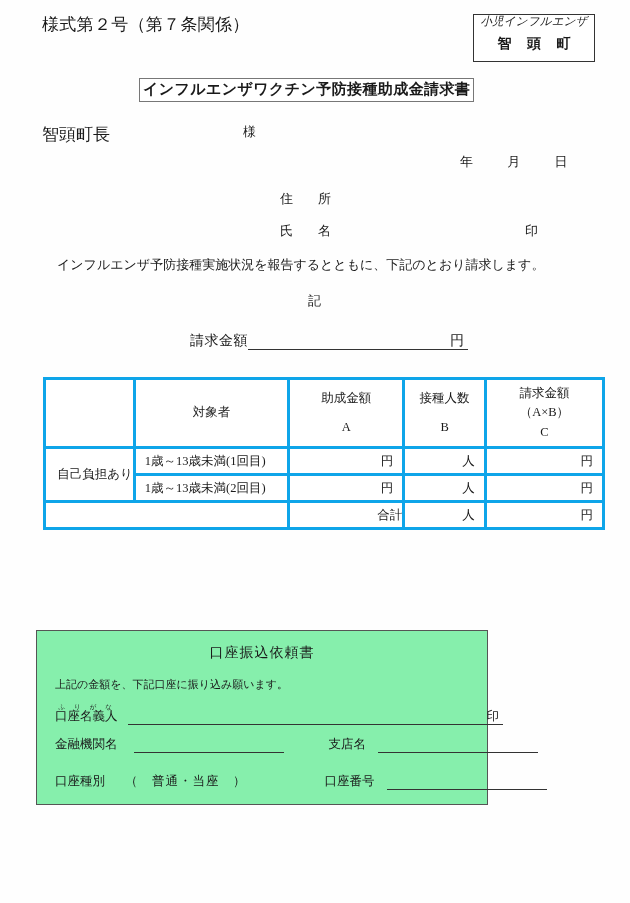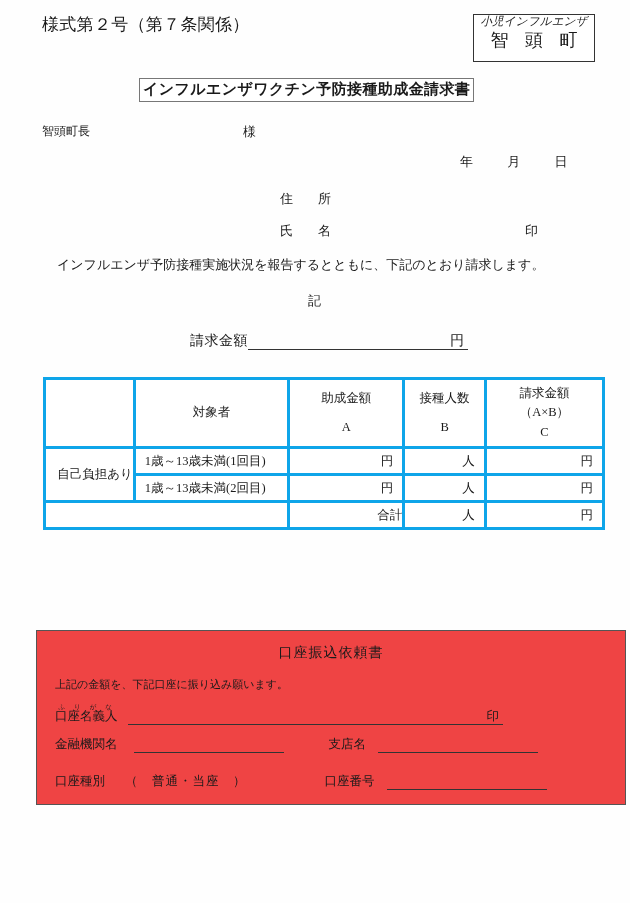--- a/index.html
+++ b/index.html
@@ -41,24 +41,24 @@
     text-align: center;
     background: #fff;
   }
   .town-box .sub {
     font-size: 11.5px;
     font-style: italic;
     letter-spacing: 0.2px;
     line-height: 1.1;
   }
   .town-box .name {
-    font-size: 18px;
-    font-weight: normal;
+    font-size: 14px;
+    font-weight: bold;
     letter-spacing: 6px;
-    margin-top: 2px;
+    margin-top: 8px;
     padding-left: 6px;
     line-height: 1.2;
   }
 
   .doc-title {
     position: absolute;
     left: 139px;
     top: 78px;
     border: 1px solid #777;
     padding: 1px 3px 2px 3px;
@@ -67,21 +67,21 @@
     letter-spacing: 0.4px;
     white-space: nowrap;
     background: #fff;
   }
 
   
   .addressee {
     position: absolute;
     left: 42px;
     top: 123px;
-    font-size: 12px;
+    font-size: 17px;
     white-space: nowrap;
   }
   .sama {
     position: absolute;
     left: 243px;
     top: 123px;
     font-size: 13px;
   }
   .date-line {
     position: absolute;
@@ -187,25 +187,25 @@
     padding-left: 9px !important;
     text-align: left;
   }
   td.row-h { height: 33px; }
 
   
   .bank-box {
     position: absolute;
     left: 36px;
     top: 630px;
-    width: 590px;
+    width: 452px;
     height: 175px;
     border: 1px solid #555;
     box-sizing: border-box;
-    background: #ef4444;
+    background: #86efac;
   }
   .bank-title {
     text-align: center;
     font-size: 14px;
     margin-top: 13px;
     letter-spacing: 1px;
   }
   .bank-note {
     font-size: 11px;
     margin: 15px 0 0 18px;

